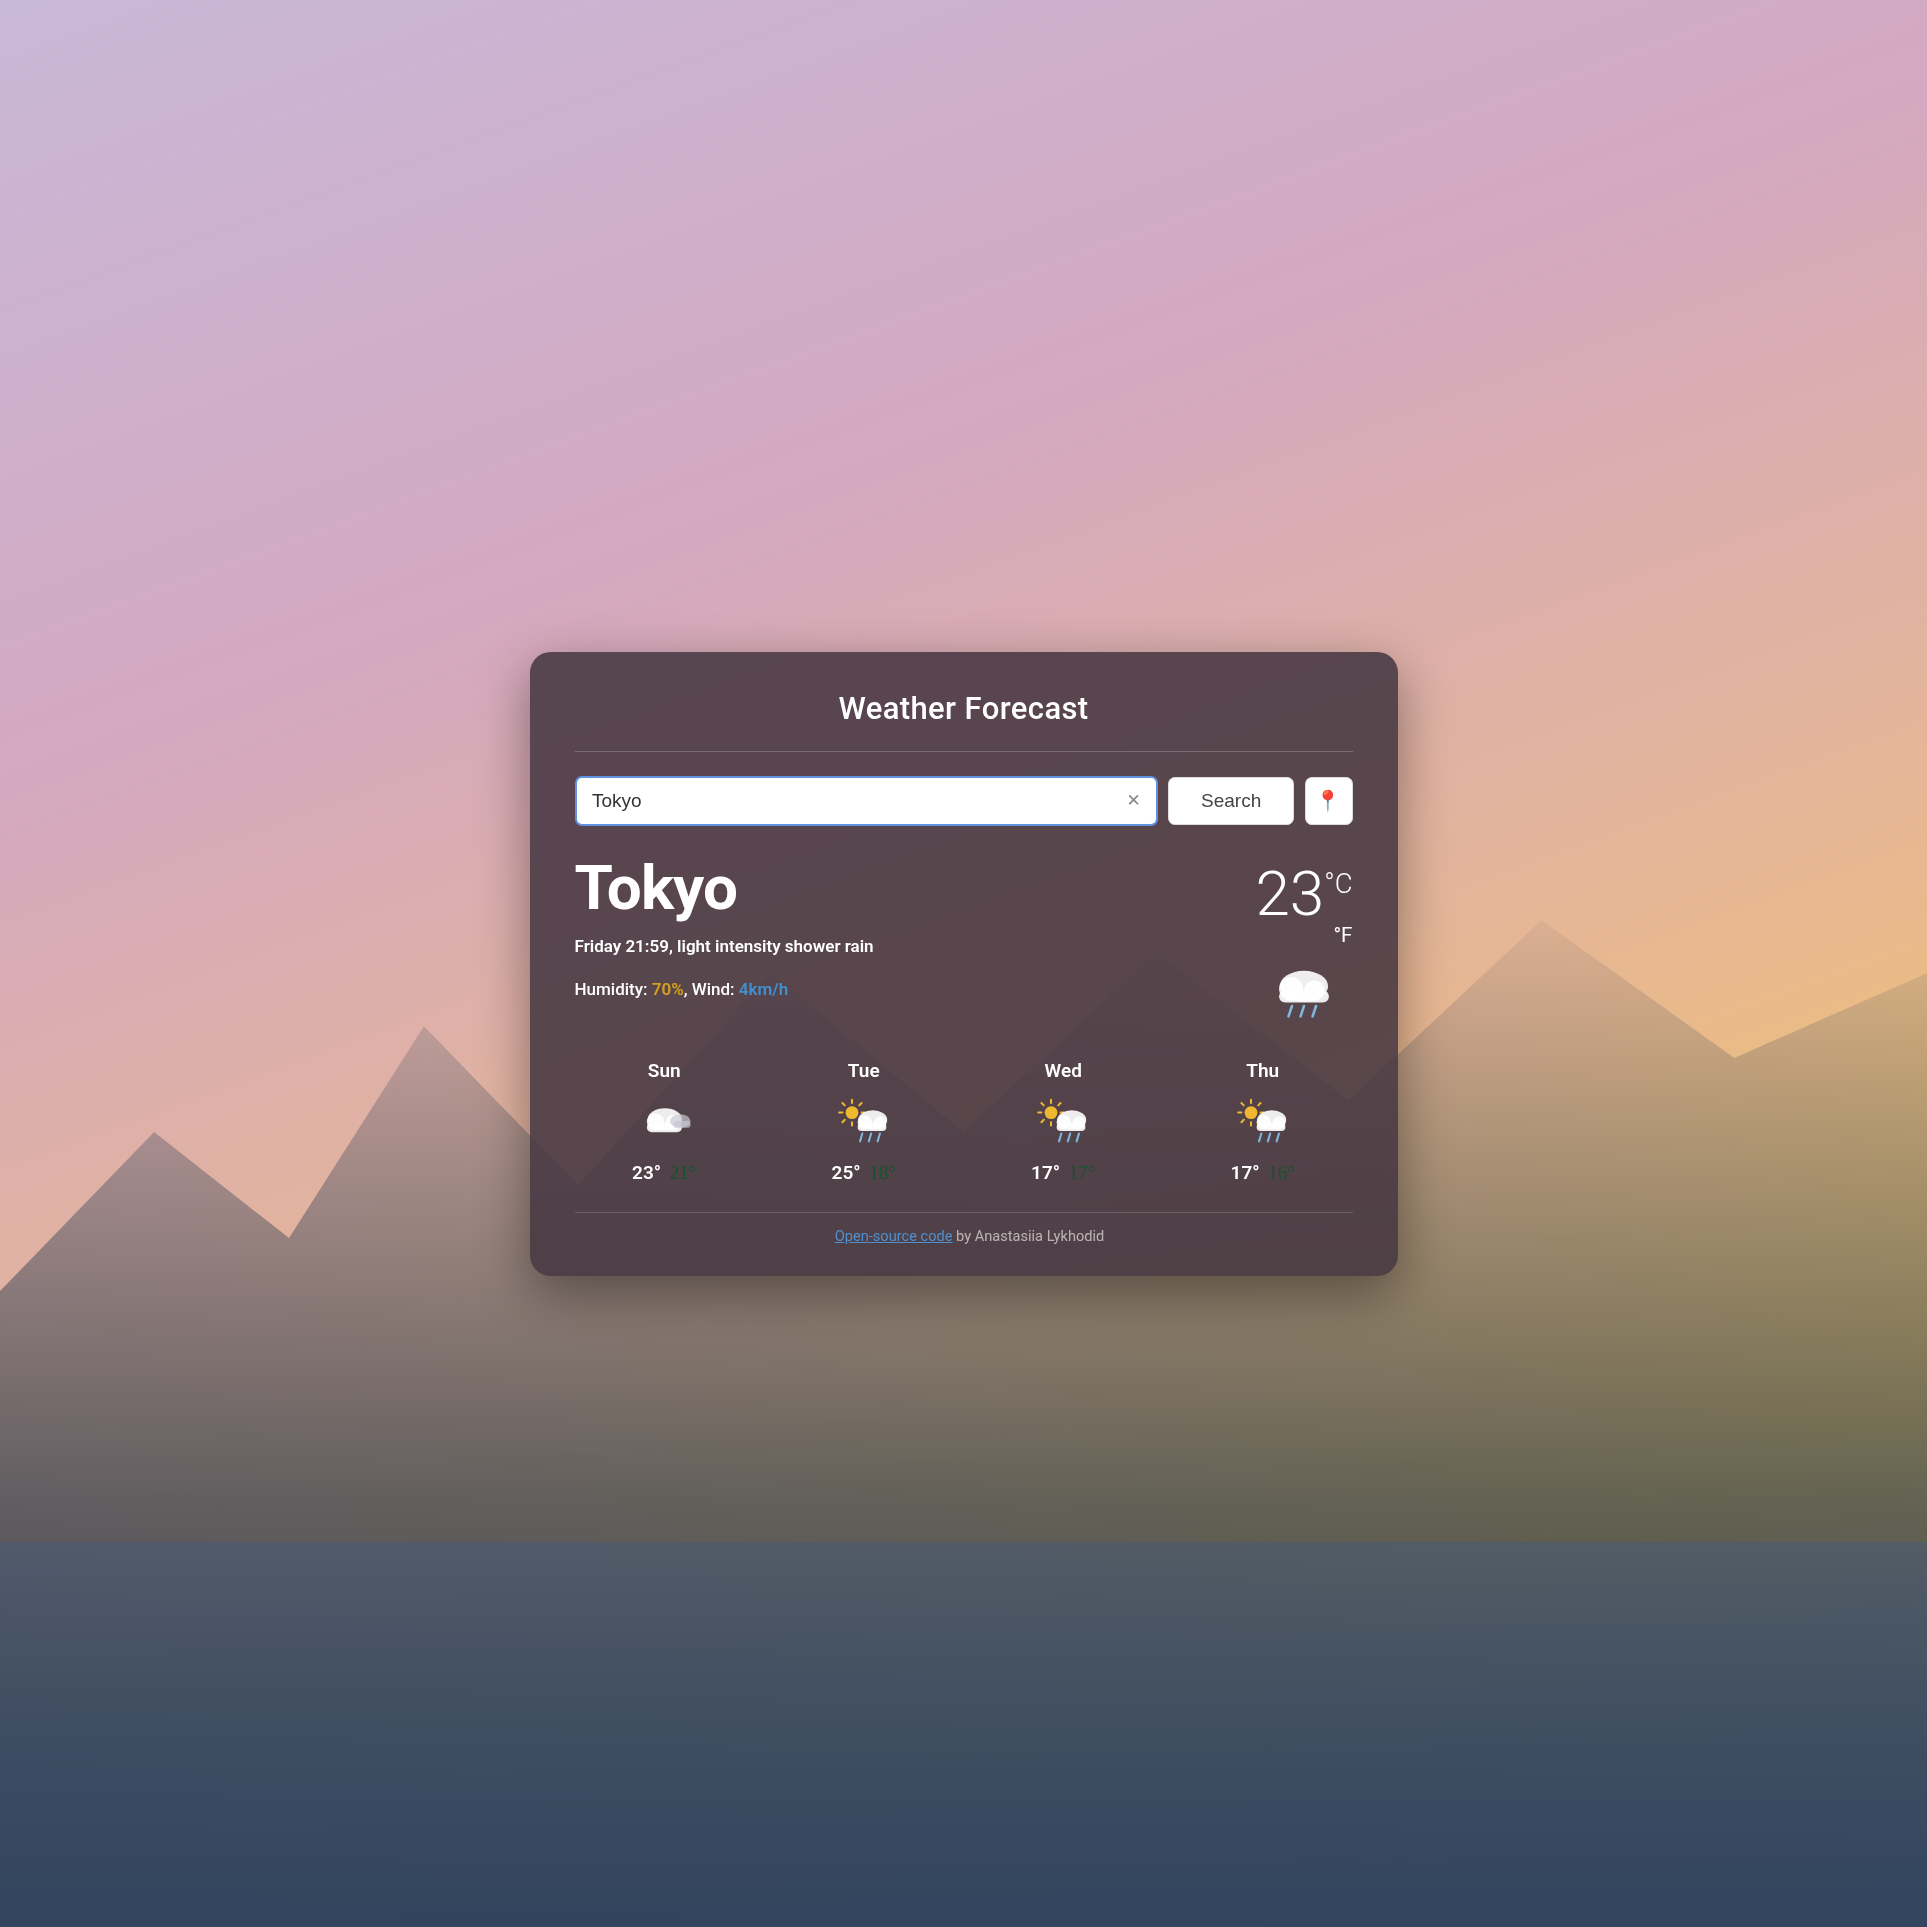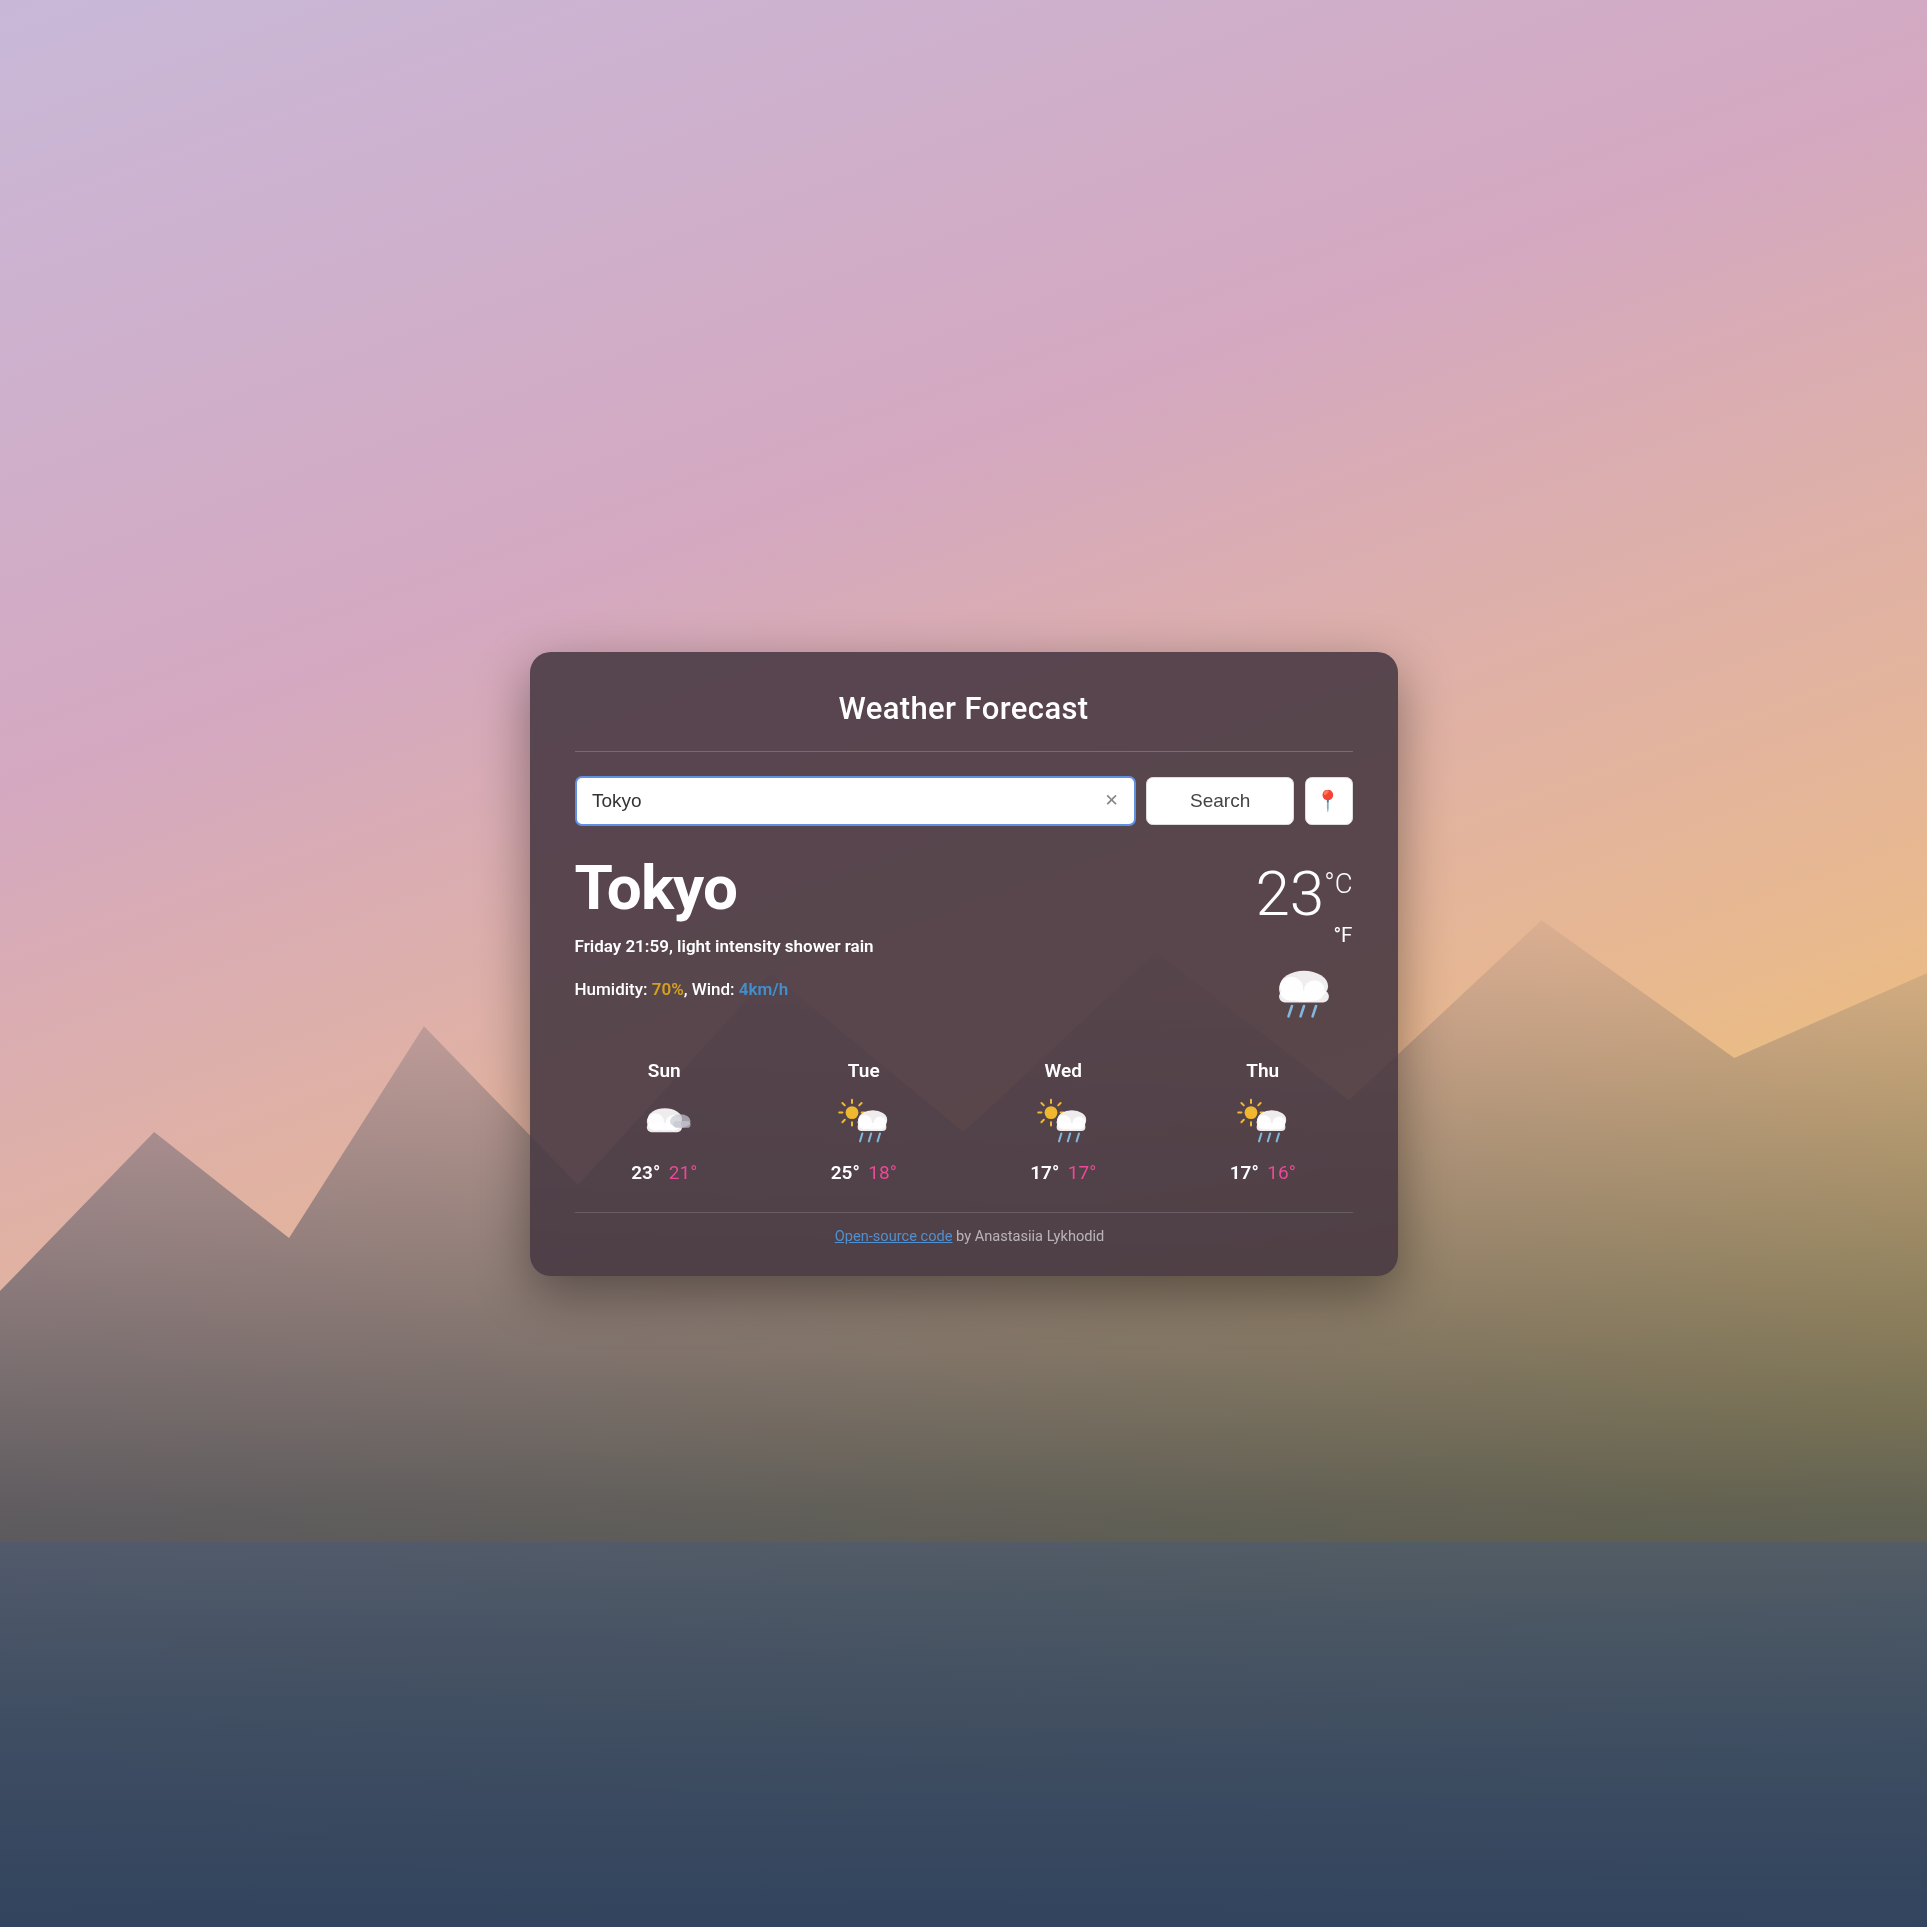--- a/index.html
+++ b/index.html
@@ -102,21 +102,21 @@
       justify-content: center;
       width: 24px;
       height: 24px;
       border-radius: 50%;
     }
 
     .search-btn {
       background: white;
       border: 1.3px solid #ddd;
       border-radius: 6.9px;
-      padding: 12px 43px;
+      padding: 12px 32px;
       font-size: 19px;
       color: #444;
       cursor: pointer;
       white-space: nowrap;
     }
 
     .location-btn {
       background: white;
       border: 1.3px solid #ddd;
       border-radius: 6.9px;
@@ -240,23 +240,24 @@
       align-items: center;
     }
 
     .temp-high {
       color: #ffffff;
       font-size: 19px;
       font-weight: 600;
     }
 
     .temp-low {
-      color: #ec4899;
+      color: #14532d;
       font-size: 19px;
       font-weight: 400;
+      font-family: Liberation Serif, serif;
     }
 
     .card-footer {
       border-top: 0.9px solid rgba(255,255,255,0.15);
       padding-top: 13.8px;
       text-align: center;
       font-size: 14.6px;
       color: rgba(255,255,255,0.6);
     }
 

